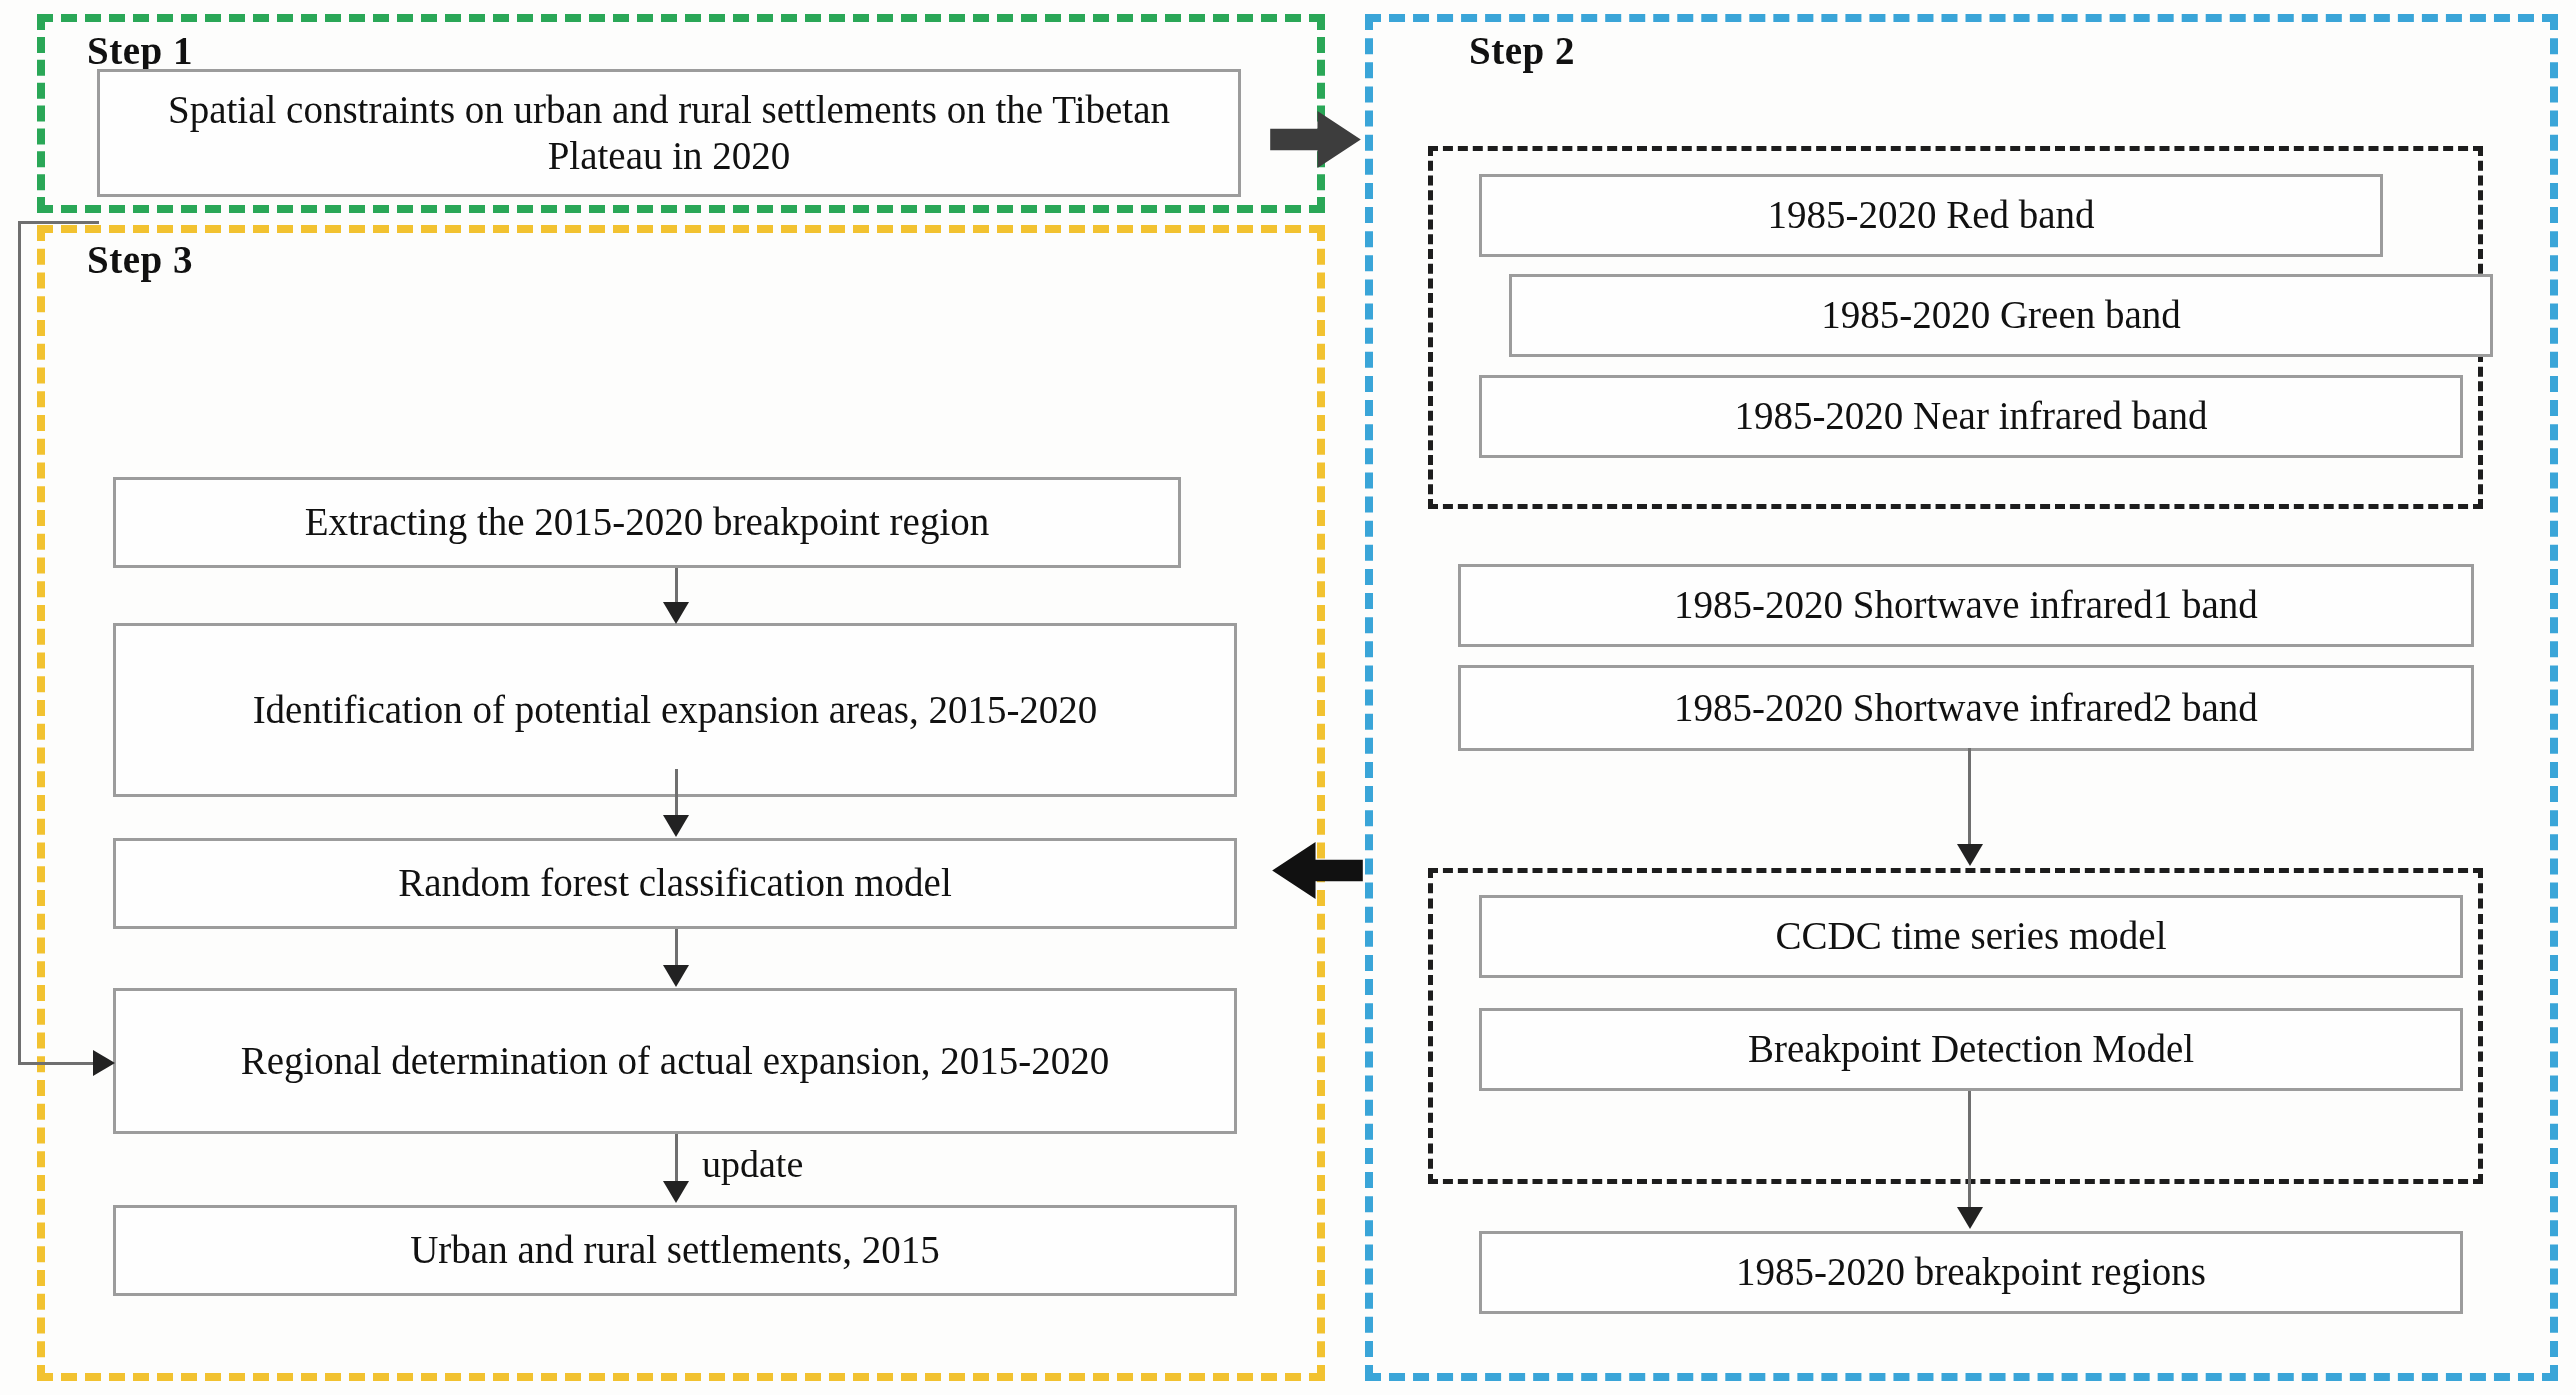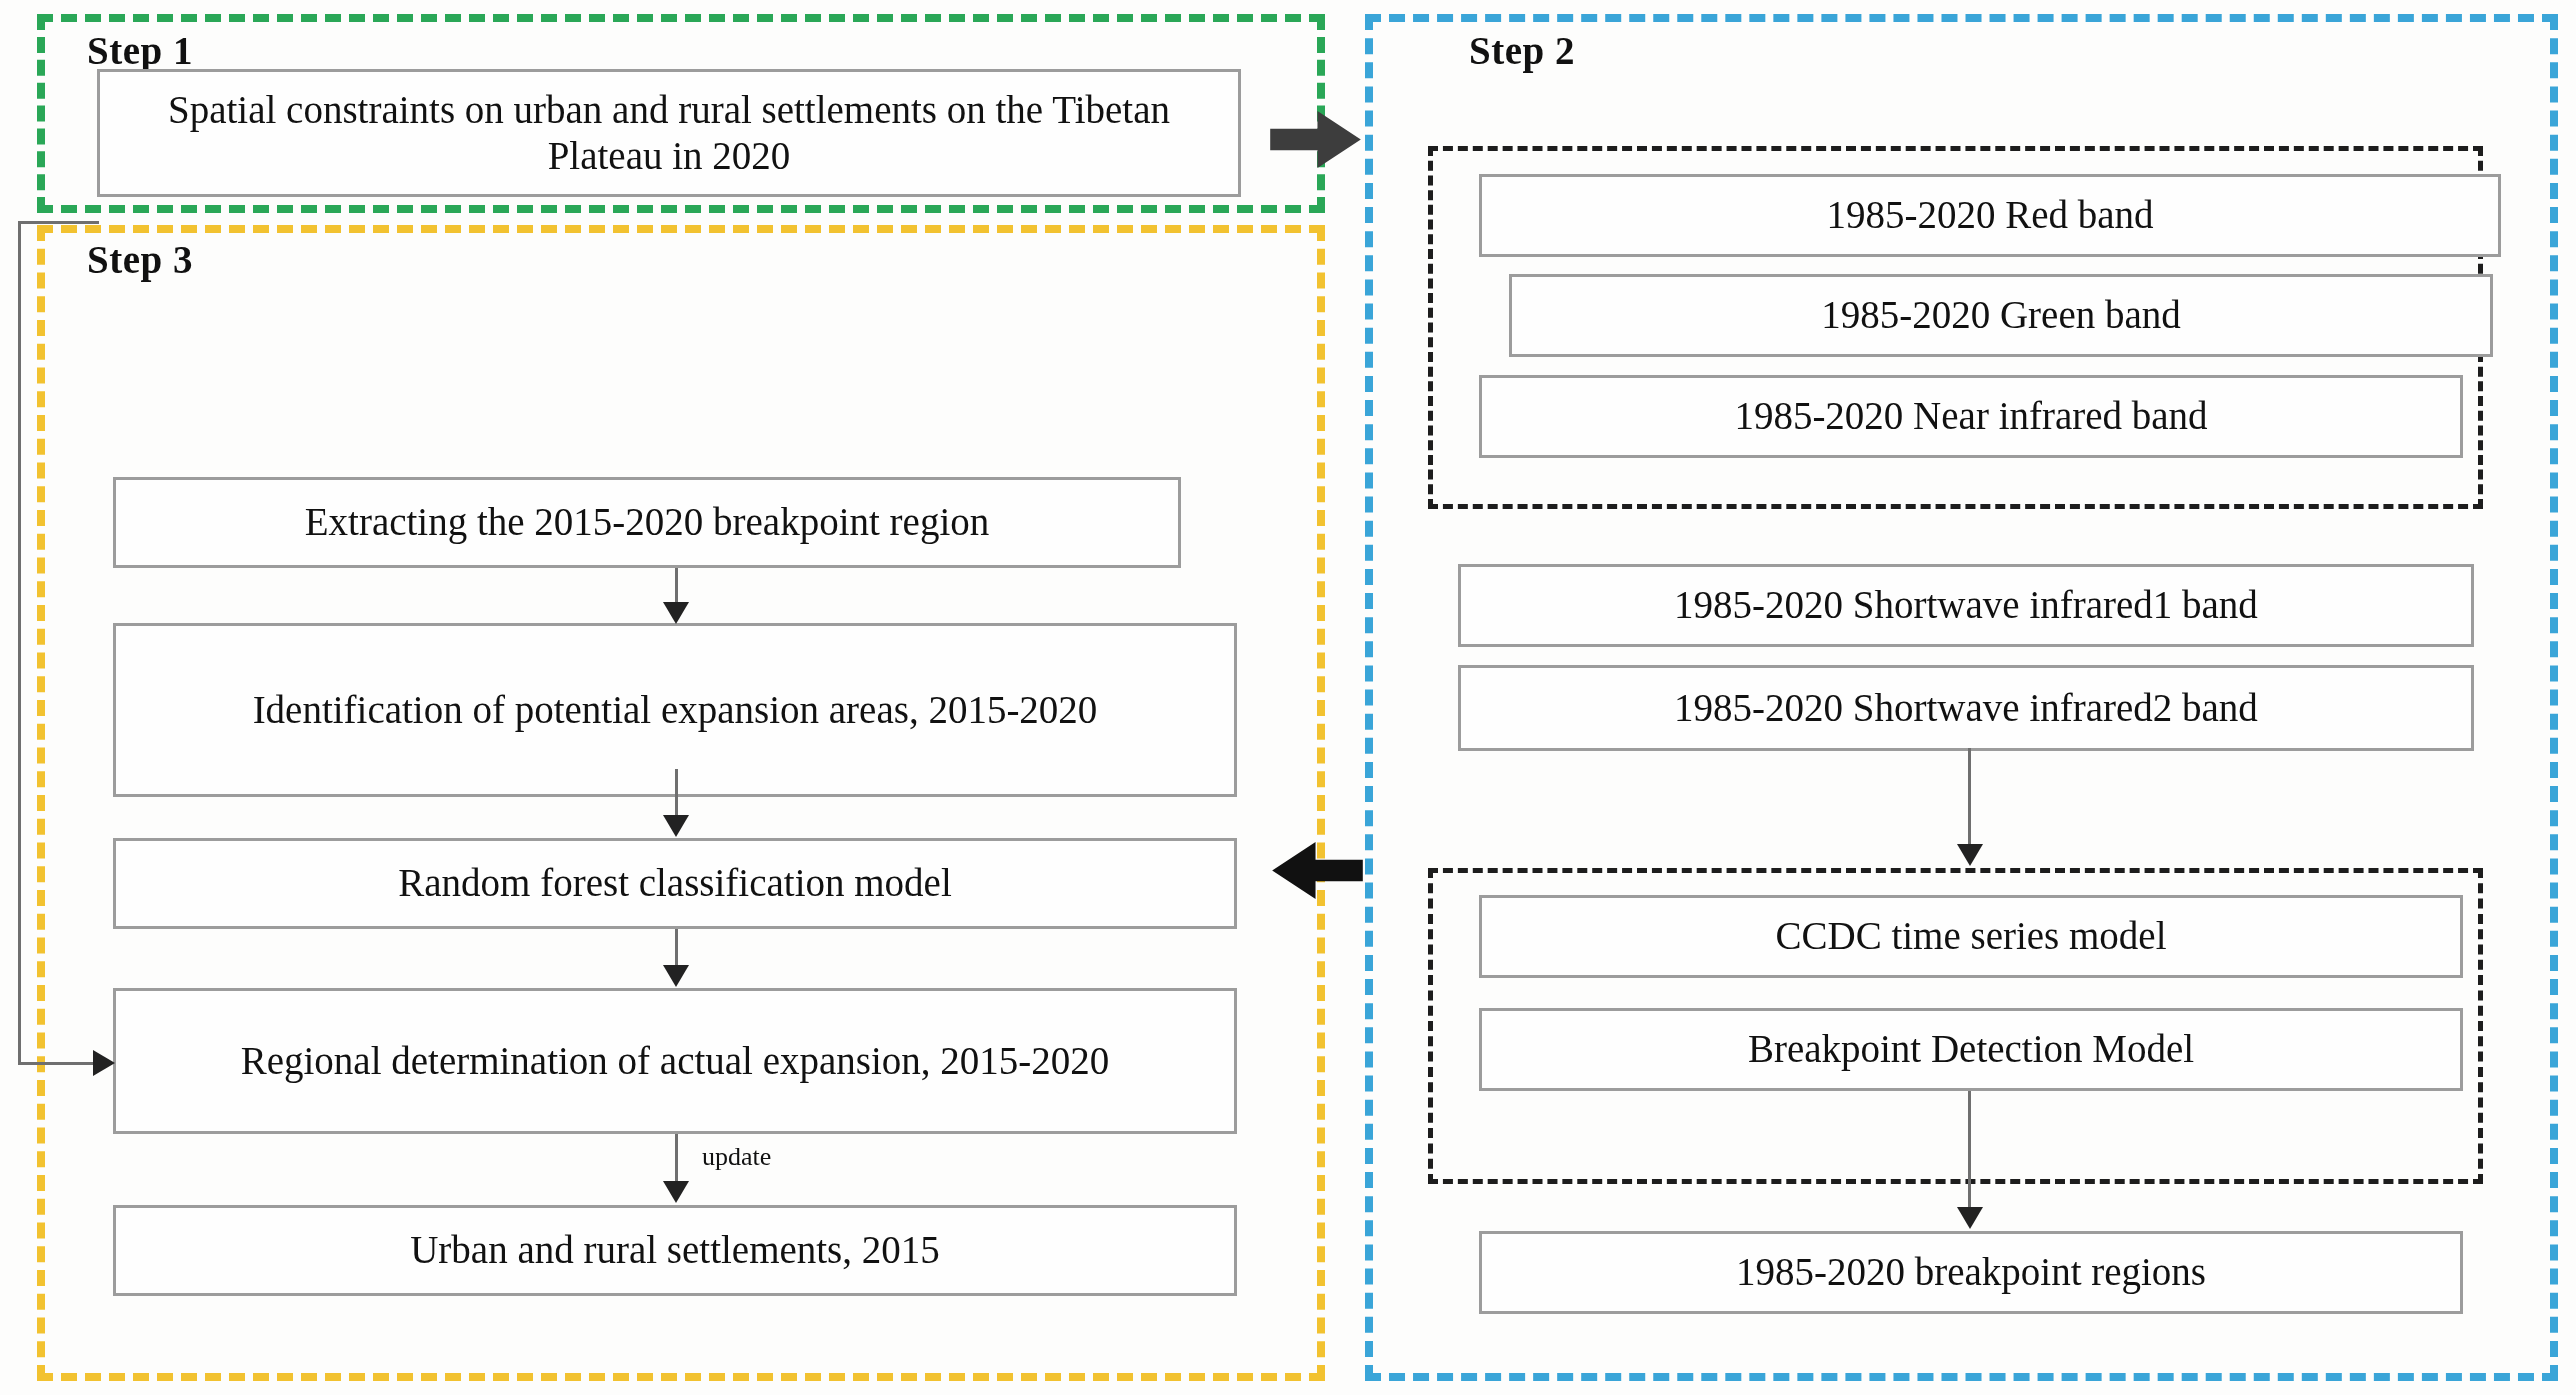--- a/index.html
+++ b/index.html
@@ -74,21 +74,21 @@
   #box-s1 { left: 97px; top: 69px; width: 1144px; height: 128px; }
 
   
   #box-s3-1 { left: 113px; top: 477px;  width: 1068px; height: 91px; }
   #box-s3-2 { left: 113px; top: 623px;  width: 1124px; height: 174px; }
   #box-s3-3 { left: 113px; top: 838px;  width: 1124px; height: 91px; }
   #box-s3-4 { left: 113px; top: 988px; width: 1124px; height: 146px; }
   #box-s3-5 { left: 113px; top: 1205px; width: 1124px; height: 91px; }
 
   
-  #box-b1 { left: 1479px; top: 174px; width: 1022px; height: 83px; }
+  #box-b1 { left: 1479px; top: 174px; width: 904px; height: 83px; }
   #box-b2 { left: 1479px; top: 274px; width: 984px; height: 83px; margin-left: 30px; }
   #box-b3 { left: 1479px; top: 375px; width: 984px; height: 83px; }
   #box-b4 { left: 1458px; top: 564px; width: 1016px; height: 83px; }
   #box-b5 { left: 1458px; top: 665px; width: 1016px; height: 86px; }
 
   
   #box-m1 { left: 1479px; top: 895px;  width: 984px; height: 83px; }
   #box-m2 { left: 1479px; top: 1008px; width: 984px; height: 83px; }
   #box-m3 { left: 1479px; top: 1231px; width: 984px; height: 83px; }
 
@@ -119,21 +119,21 @@
   #c2-line { left: 675px; top: 769px;  height: 47px; }
   #c2-head { left: 663px; top: 815px; }
   #c3-line { left: 675px; top: 929px;  height: 37px; }
   #c3-head { left: 663px; top: 965px; }
   #c4-line { left: 675px; top: 1134px; height: 49px; }
   #c4-head { left: 663px; top: 1181px; }
 
   #update-label {
     position: absolute;
     left: 702px; top: 1142px;
-    font-size: 26px;
+    font-size: 38px;
     color: #111;
     white-space: nowrap;
   }
 
   
   #c5-line { left: 1968px; top: 748px;  height: 99px; }
   #c5-head { left: 1957px; top: 844px; }
   #c6-line { left: 1968px; top: 1091px; height: 118px; }
   #c6-head { left: 1957px; top: 1207px; }
 

